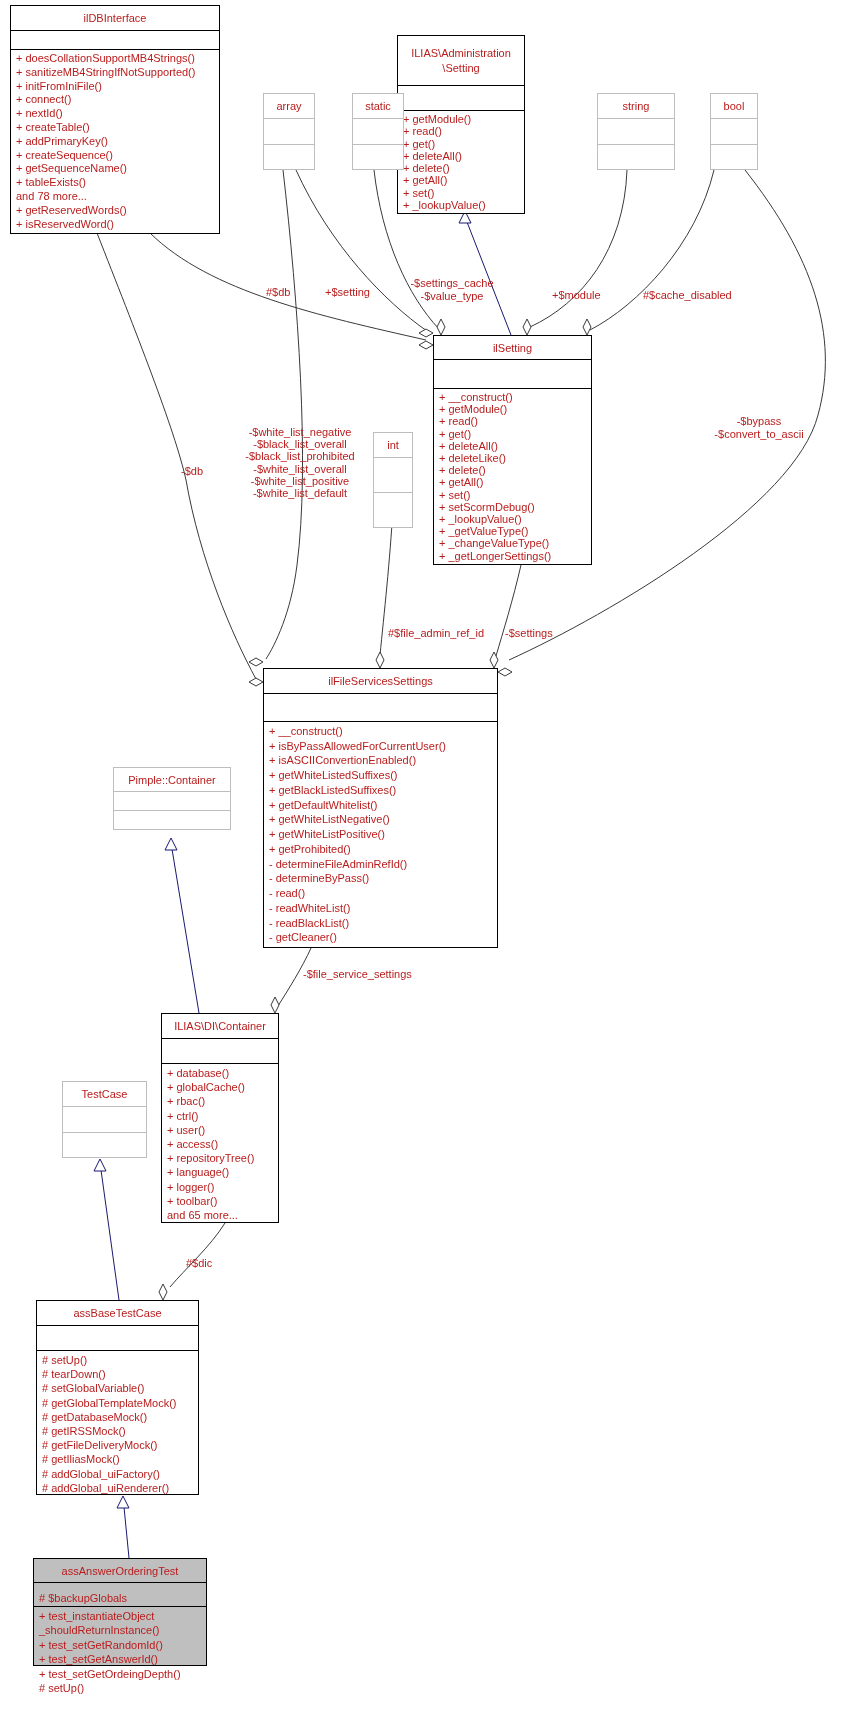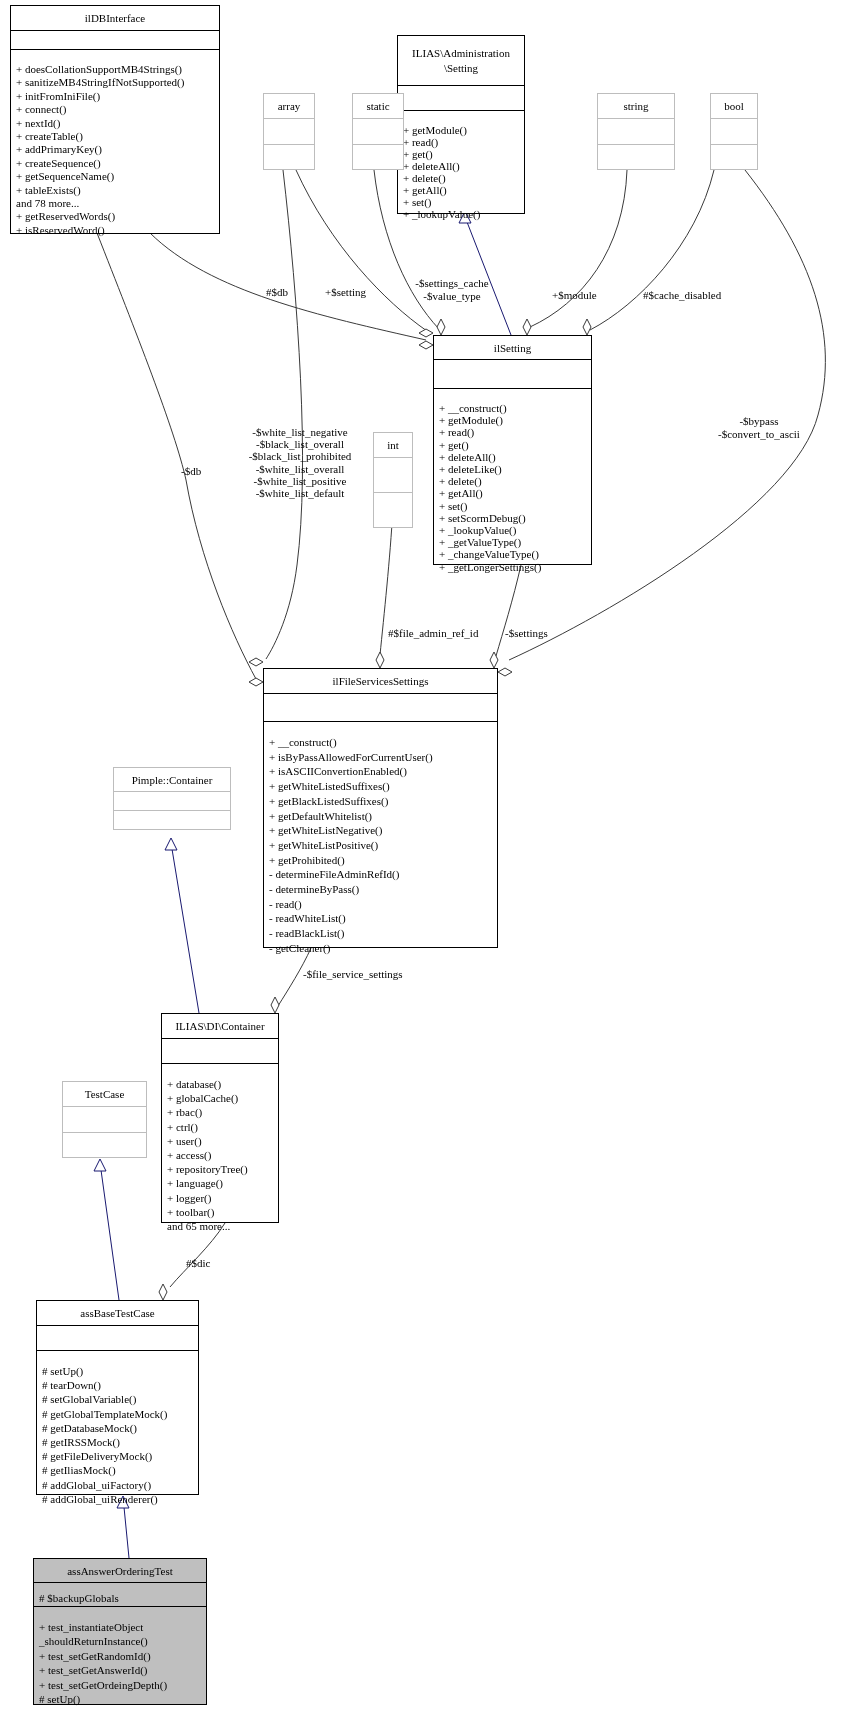--- a/index.html
+++ b/index.html
@@ -1,25 +1,25 @@
 <!DOCTYPE html>
 <html><head>
 <meta charset="utf-8">
 <style>
   html,body{margin:0;padding:0;background:#ffffff;}
   #stage{position:relative;width:855px;height:1713px;background:#ffffff;overflow:hidden;
-         font-family:Liberation Serif, serif;color:#000000;}
+         font-family:Liberation Sans, sans-serif;color:#b91c1c;}
   svg.edges{position:absolute;left:0;top:0;z-index:1;}
   .uml{position:absolute;z-index:2;border:1px solid #000;background:#fff;display:flex;
        flex-direction:column;box-sizing:border-box;font-size:11px;}
   .uml .t{flex:0 0 auto;display:flex;flex-direction:column;align-items:center;justify-content:center;
           border-bottom:1px solid #000;text-align:center;padding:1px 3px;box-sizing:border-box;}
   .uml .a{flex:0 0 auto;border-bottom:1px solid #000;box-sizing:border-box;padding:2px 5px;}
-  .uml .m{flex:1 1 auto;display:flex;flex-direction:column;justify-content:center;
-          padding:2px 5px;box-sizing:border-box;margin-top:11px;}
+  .uml .m{flex:1 1 auto;display:flex;flex-direction:column;justify-content:space-between;
+          padding:2px 5px;box-sizing:border-box;}
   .uml .m div,.uml .a div,.uml .t div{white-space:pre;}
   .uml.gray{border-color:#bdbdbd;}
   .uml.gray .t,.uml.gray .a{border-bottom-color:#bdbdbd;}
   .uml.gray .a{flex:1 1 auto;}
   .uml.current{background:#bfbfbf;}
   .elabel{position:absolute;z-index:3;font-size:11px;line-height:12.5px;white-space:nowrap;}
   .elabel.center{text-align:center;white-space:normal;}
   .elabel.center div{white-space:pre;}
 </style>
 </head>
@@ -221,21 +221,21 @@
         <div># getGlobalTemplateMock()</div>
         <div># getDatabaseMock()</div>
         <div># getIRSSMock()</div>
         <div># getFileDeliveryMock()</div>
         <div># getIliasMock()</div>
         <div># addGlobal_uiFactory()</div>
         <div># addGlobal_uiRenderer()</div>
       </div>
   </div>
 
-  <div class="uml current" style="left:33px;top:1558px;width:174px;height:147px">
+  <div class="uml current" style="left:33px;top:1558px;width:174px;height:108px">
     <div class="t" style="height:24px">assAnswerOrderingTest</div>
     <div class="a" style="height:24px;display:flex;align-items:flex-end">
         <div># $backupGlobals</div>
       </div>
     <div class="m" style="line-height:14.4px">
         <div>+ test_instantiateObject</div>
         <div>_shouldReturnInstance()</div>
         <div>+ test_setGetRandomId()</div>
         <div>+ test_setGetAnswerId()</div>
         <div>+ test_setGetOrdeingDepth()</div>

